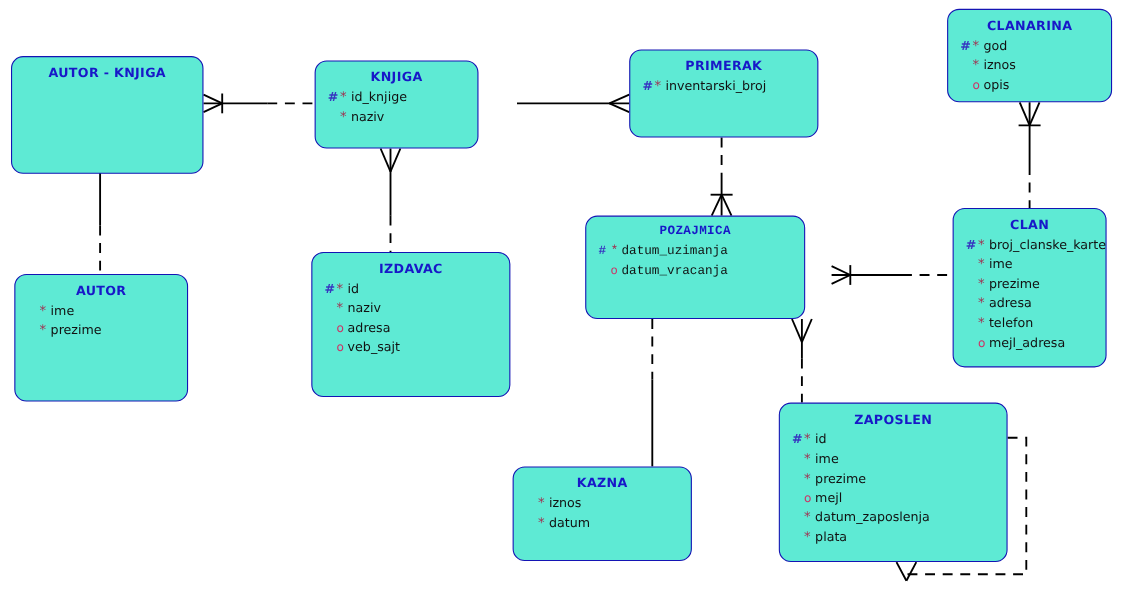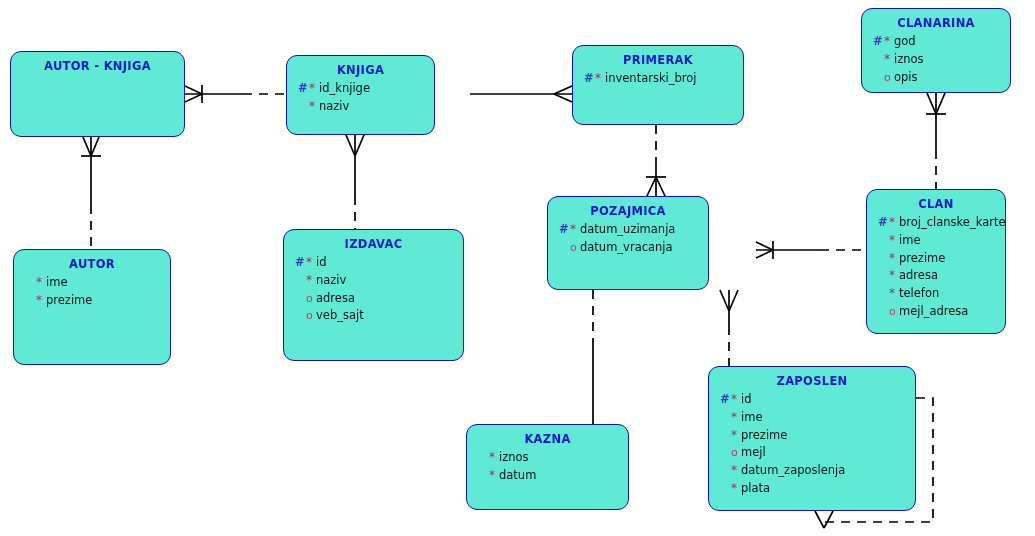--- a/index.html
+++ b/index.html
@@ -150,21 +150,21 @@
       <g>
         <path d="M 916 398 L 933 398 L 933 522 L 824 522" stroke-dasharray="9,7"></path>
         <line x1="815" y1="511" x2="824" y2="528"></line>
         <line x1="833" y1="511" x2="824" y2="528"></line>
       </g>
 
     </g>
   </svg>
 
   <div id="entities">
-      <div class="entity" style="left: 10px; top: 51px; width: 175px; height: 86px;">
+      <div class="entity" style="left: 10px; top: 51px; width: 175px; height: 107px;">
         <div class="entity-title">AUTOR - KNJIGA</div>
         <ul class="attr-list"></ul>
       </div>
       <div class="entity" style="left: 13px; top: 249px; width: 158px; height: 116px;">
         <div class="entity-title">AUTOR</div>
         <ul class="attr-list">
           <li class="attr"><span class="mk blank"></span><span class="star">*</span><span class="aname">ime</span></li>
           <li class="attr"><span class="mk blank"></span><span class="star">*</span><span class="aname">prezime</span></li>
         </ul>
       </div>
@@ -183,21 +183,21 @@
           <li class="attr"><span class="mk blank"></span><span class="opt">o</span><span class="aname">adresa</span></li>
           <li class="attr"><span class="mk blank"></span><span class="opt">o</span><span class="aname">veb_sajt</span></li>
         </ul>
       </div>
       <div class="entity" style="left: 572px; top: 45px; width: 172px; height: 80px;">
         <div class="entity-title">PRIMERAK</div>
         <ul class="attr-list">
           <li class="attr"><span class="mk">#</span><span class="star">*</span><span class="aname">inventarski_broj</span></li>
         </ul>
       </div>
-      <div class="entity" style="left: 547px; top: 196px; width: 162px; height: 94px;">
+      <div class="entity" style="left: 532px; top: 196px; width: 200px; height: 94px; font-family: Liberation Mono, monospace;">
         <div class="entity-title">POZAJMICA</div>
         <ul class="attr-list">
           <li class="attr"><span class="mk">#</span><span class="star">*</span><span class="aname">datum_uzimanja</span></li>
           <li class="attr"><span class="mk blank"></span><span class="opt">o</span><span class="aname">datum_vracanja</span></li>
         </ul>
       </div>
       <div class="entity" style="left: 466px; top: 424px; width: 163px; height: 86px;">
         <div class="entity-title">KAZNA</div>
         <ul class="attr-list">
           <li class="attr"><span class="mk blank"></span><span class="star">*</span><span class="aname">iznos</span></li>

